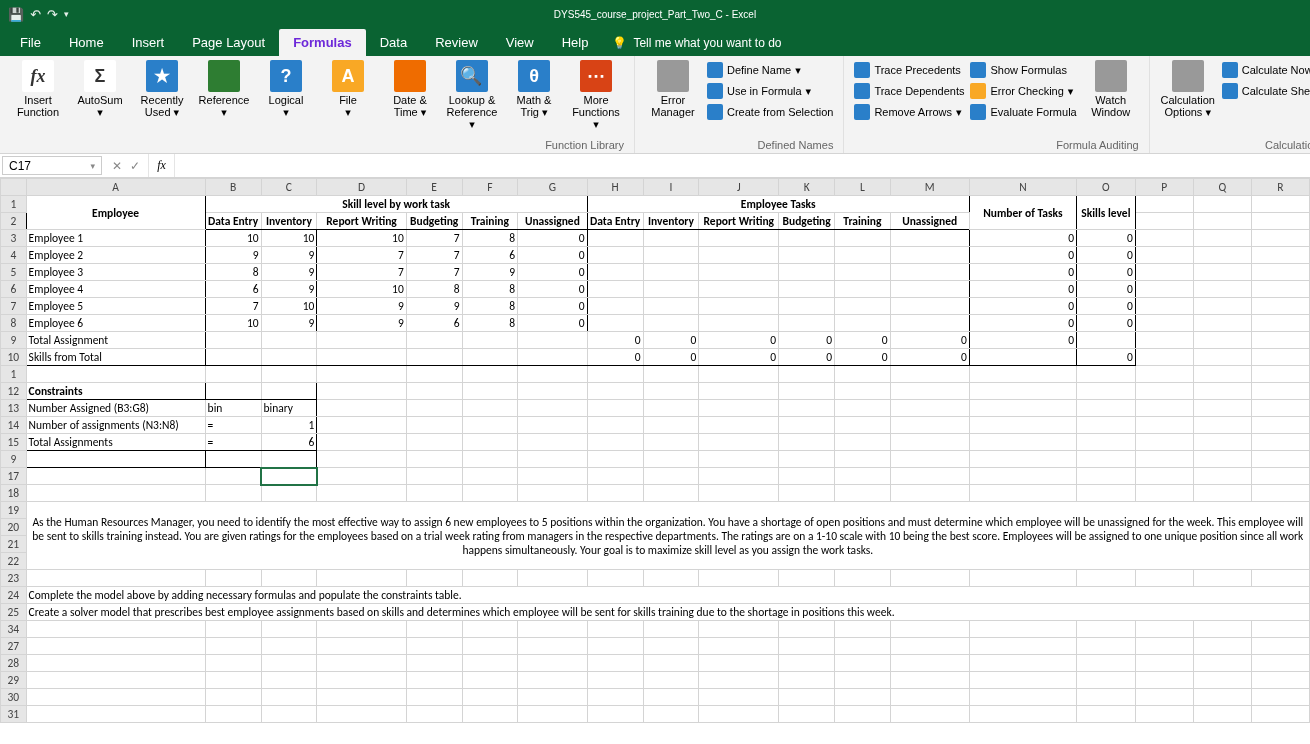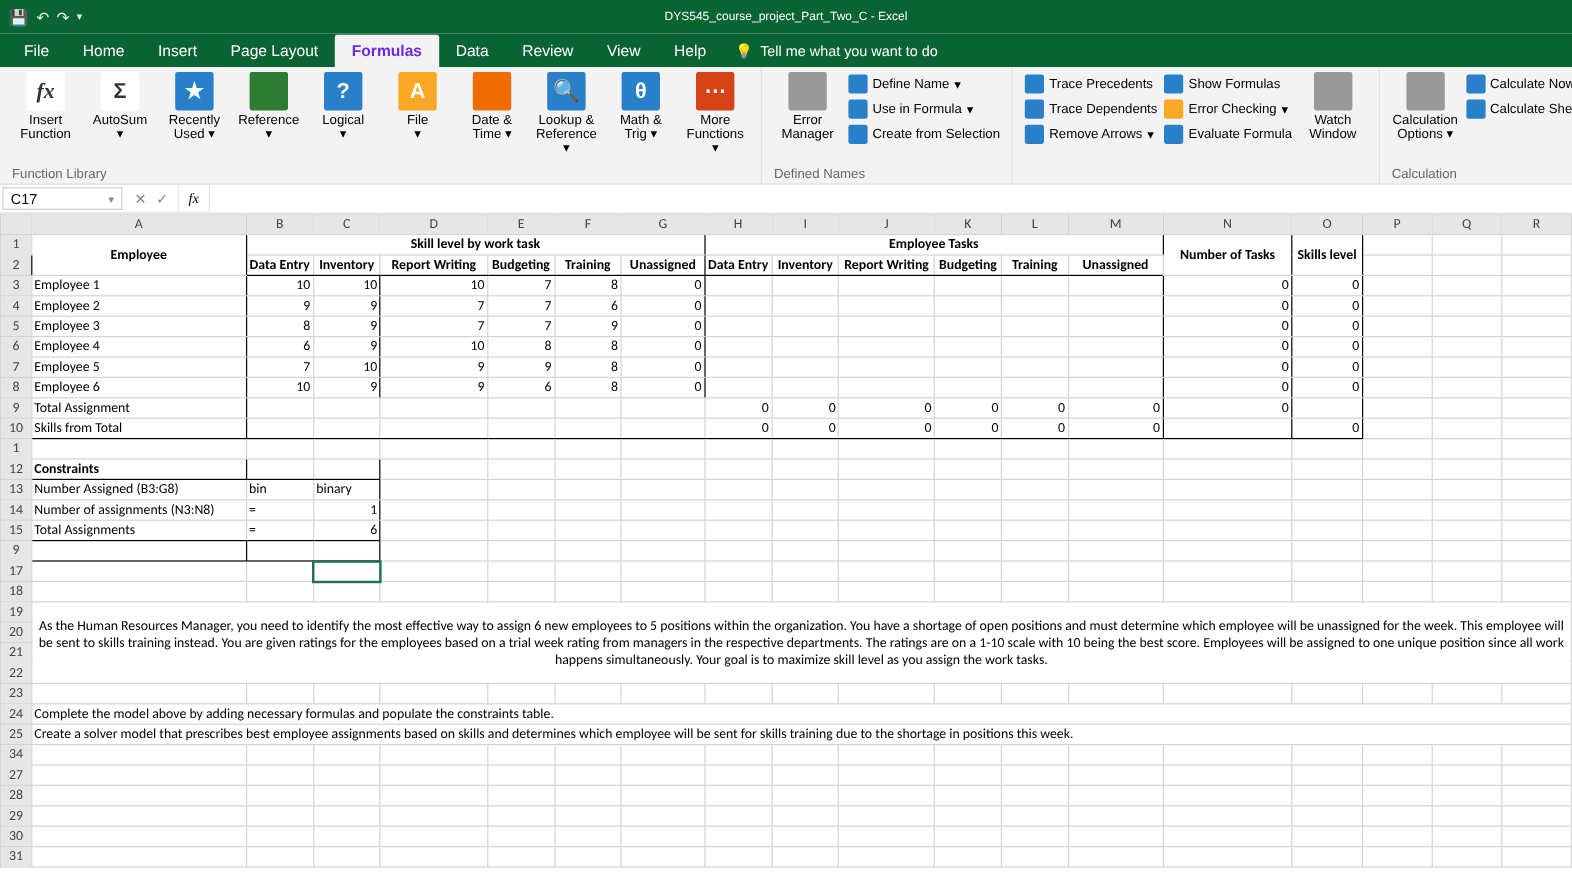--- a/index.html
+++ b/index.html
@@ -8,21 +8,21 @@
 .titlebar .qat { position: absolute; left: 8px; display: flex; align-items: center; gap: 6px; }
 .titlebar .qat span { font-size: 13px; color: #fff; opacity: .9; }
 .titlebar .title { font-size: 10px; }
 .menubar { background: #0a6332; height: 28px; display: flex; align-items: flex-end; padding: 0 6px; }
 .menubar .tab { padding: 6px 14px; color: #fff; font-size: 13px; cursor: pointer; }
 .menubar .tab.active { background: #f3f3f3; color: #6d28d9; font-weight: 600; border-top-left-radius: 2px; border-top-right-radius: 2px; }
 .menubar .tell { display: flex; align-items: center; gap: 6px; color: #fff; padding: 6px 10px; }
 .ribbon { background: #f3f3f3; border-bottom: 1px solid #d4d4d4; height: 98px; display: flex; }
 .ribbon .group { border-right: 1px solid #e0e0e0; padding: 4px 10px 2px; display: flex; flex-direction: column; justify-content: space-between; }
 .ribbon .group .cmds { display: flex; gap: 6px; align-items: flex-start; }
-.ribbon .group .name { text-align: left; font-size: 11px; color: #666; padding-top: 2px; }
+.ribbon .group .name { text-align: right; font-size: 11px; color: #666; padding-top: 2px; }
 .ribbon .big { display: flex; flex-direction: column; align-items: center; gap: 2px; width: 56px; cursor: pointer; }
 .ribbon .big .ico { width: 32px; height: 32px; background: #2a7fc9; border-radius: 2px; display: flex; align-items: center; justify-content: center; color: #fff; font-size: 18px; font-weight: bold; }
 .ribbon .big .lbl { font-size: 11px; text-align: center; line-height: 1.1; }
 .ribbon .small { display: flex; align-items: center; gap: 4px; font-size: 11px; cursor: pointer; padding: 2px 0; white-space: nowrap; }
 .ribbon .small .ico { width: 16px; height: 16px; background: #2a7fc9; border-radius: 2px; display: inline-block; }
 .ribbon .col { display: flex; flex-direction: column; gap: 1px; }
 .fxbar { height: 24px; border-bottom: 1px solid #d4d4d4; display: flex; align-items: stretch; background: #fff; }
 .namebox { width: 100px; border: 1px solid #ccc; margin: 2px; padding: 2px 6px; font-size: 12px; display: flex; align-items: center; justify-content: space-between; }
 .namebox .dd { color: #888; font-size: 9px; }
 .fxicons { display: flex; align-items: center; gap: 8px; padding: 0 8px; color: #888; border-right: 1px solid #e5e5e5;}
@@ -157,20 +157,21 @@
         <div class="small">
             <span class="ico"></span>
             <span>Evaluate Formula</span>
           </div>
       </div>
       <div class="big">
           <div class="ico" style="background:#999"></div>
           <div class="lbl">Watch Window</div>
         </div>
     </div>
+    <div class="name">Formula Auditing</div>
   </div>
   <div class="group">
     <div class="cmds">
       <div class="big">
           <div class="ico" style="background:#999"></div>
           <div class="lbl"><span>Calculation Options</span> ▾</div>
         </div>
       <div class="col">
         <div class="small">
             <span class="ico"></span>

